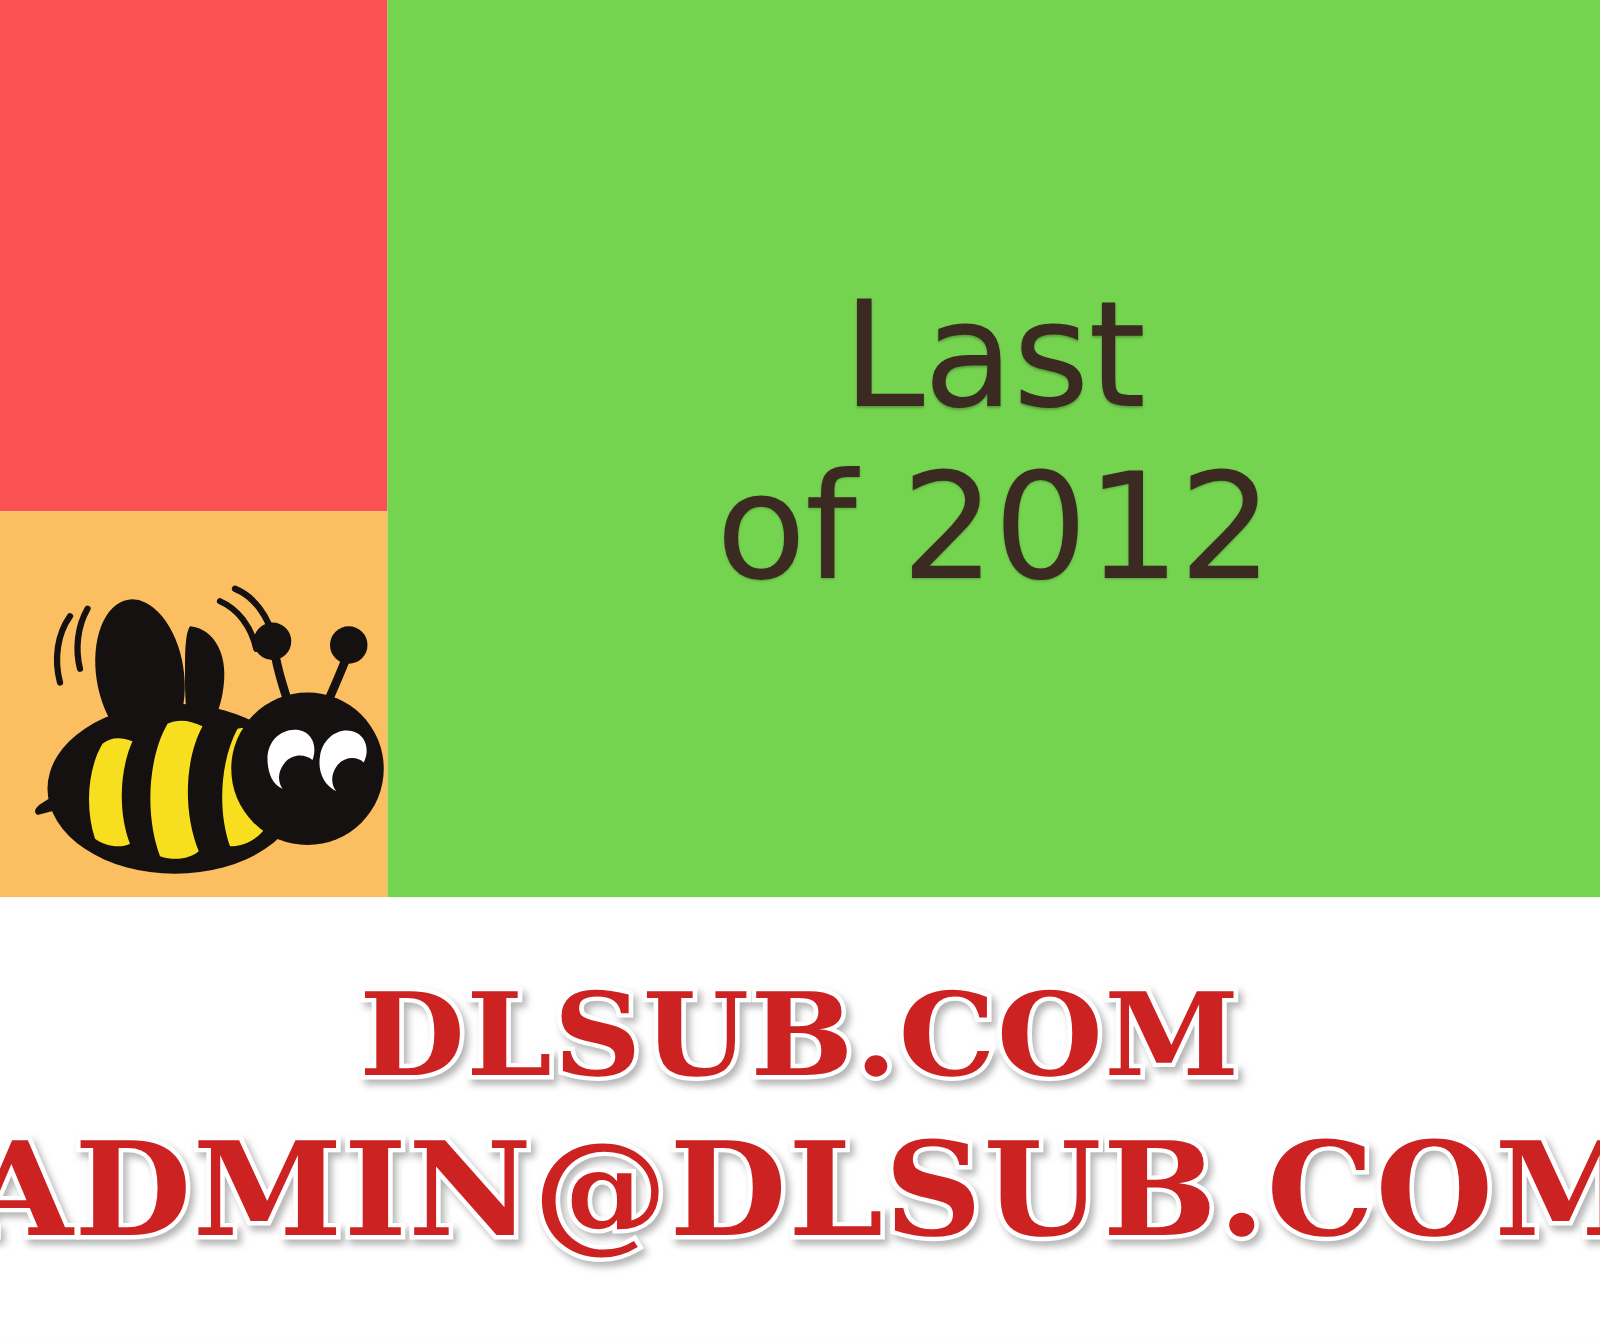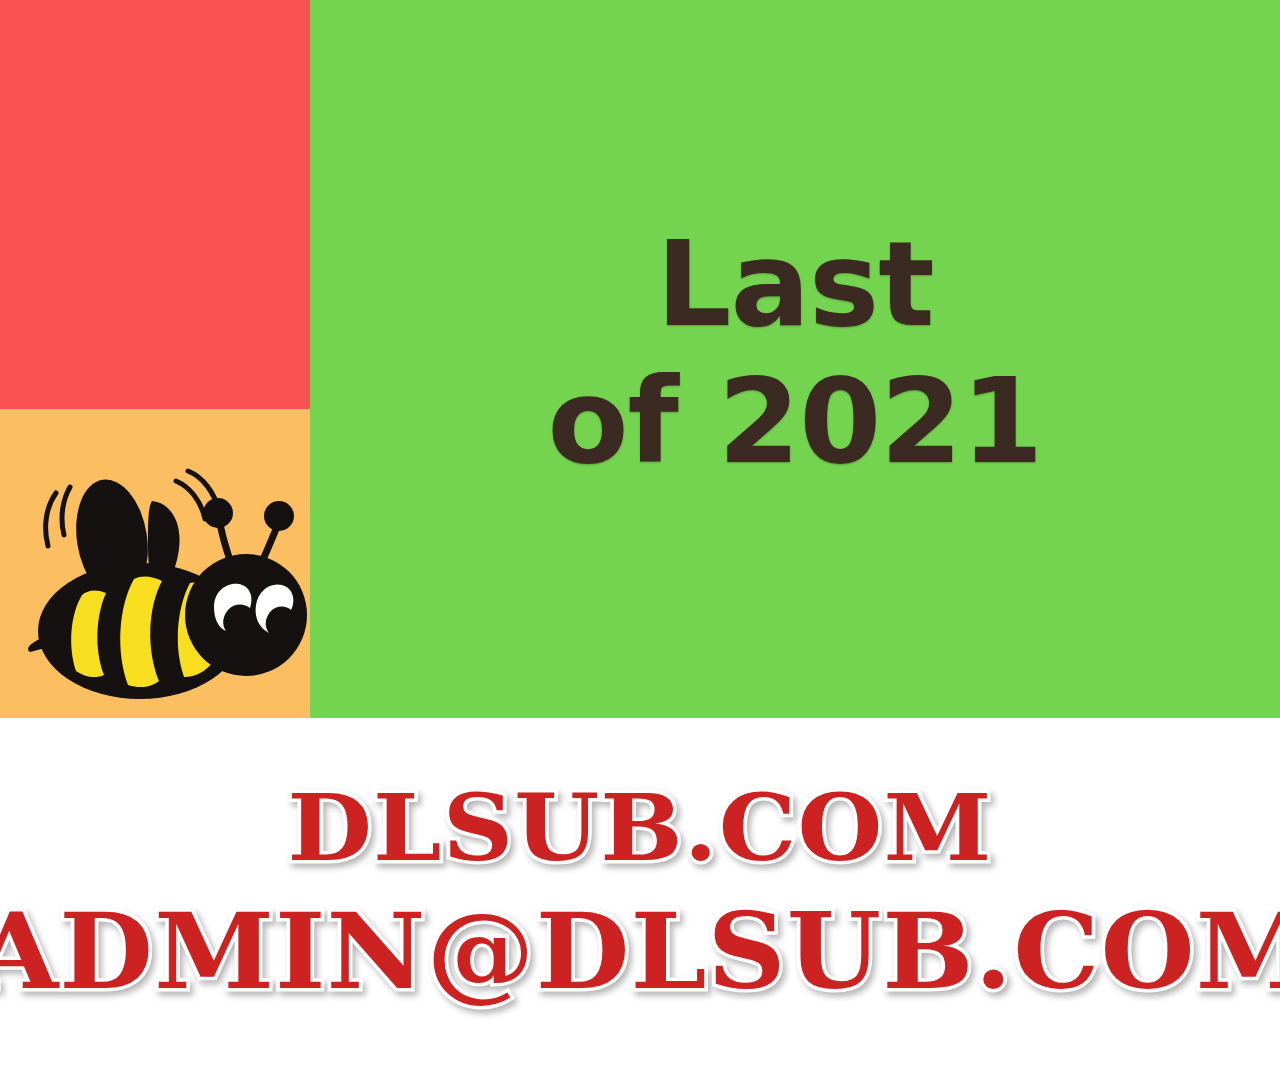--- a/index.html
+++ b/index.html
@@ -68,21 +68,21 @@
     flex-direction: column;
     align-items: center;
     justify-content: center;
     box-sizing: border-box;
     padding-bottom: 12px;
   }
 
   .title-line {
     color: #3b2a21;
     font-family: "DejaVu Sans", sans-serif;
-    font-weight: bold;
+    font-weight: normal;
     font-size: 118px;
     line-height: 1.16;
     letter-spacing: -1px;
     text-align: center;
     white-space: nowrap;
     text-shadow: 0 1px 2px rgba(0,0,0,0.25);
   }
 
   
   .bee-wrap {
@@ -186,21 +186,21 @@
                    C218 219 214 209 214 198 Z" fill="#ffffff"></path>
           <path d="M256 196 C258 182 270 173 282 176 C293 179 296 191 291 201
                    C286 196 276 196 270 203 C264 211 265 219 269 224
                    C259 219 254 208 256 196 Z" fill="#ffffff"></path>
         </g>
       </svg>
     </div>
 
     <div class="title-area">
       <div class="title-line">Last</div>
-      <div class="title-line">of 2021</div>
+      <div class="title-line">of 2012</div>
     </div>
   </div>
 
   <div class="watermark-area">
     <div class="wm wm-1">DLSUB.COM</div>
     <div class="wm wm-2">ADMIN@DLSUB.COM</div>
   </div>
 
 </div>
 

